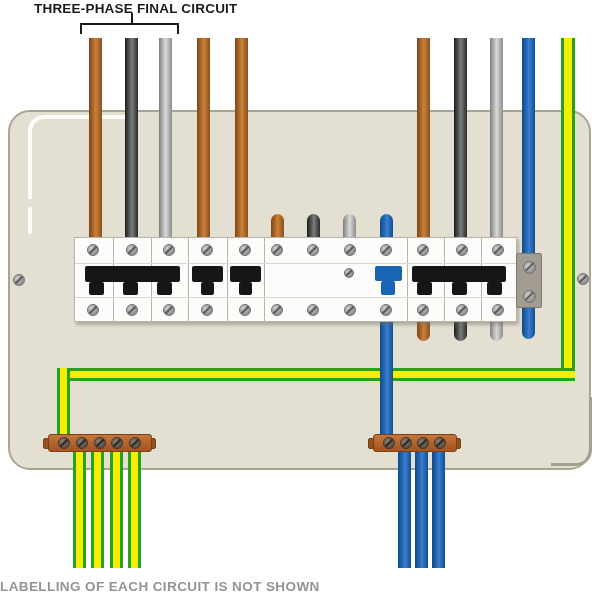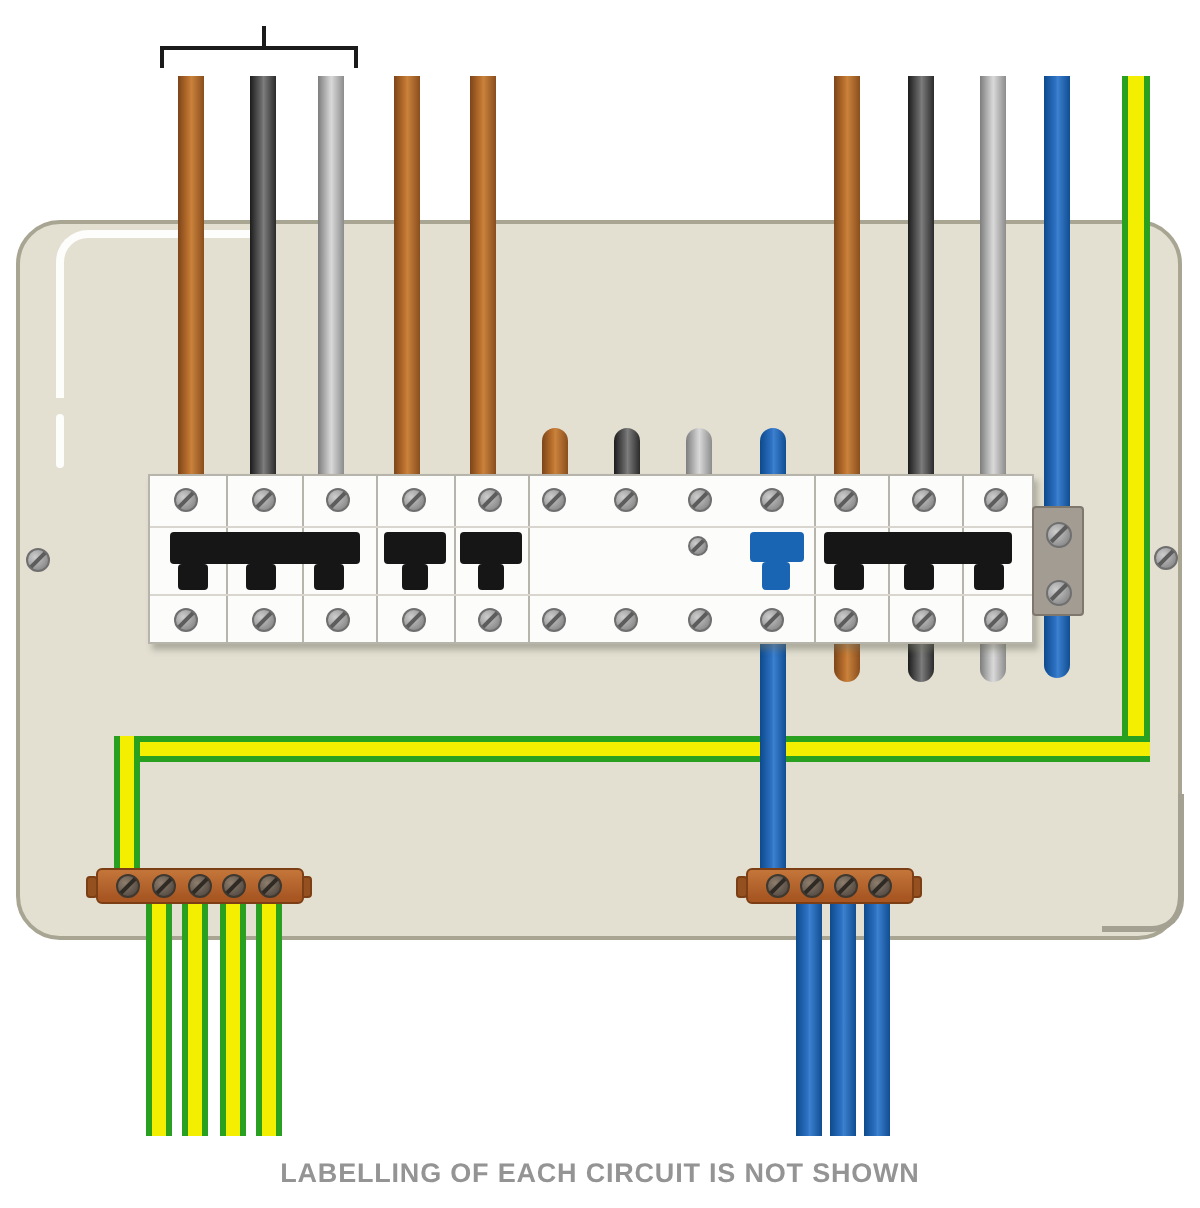--- a/index.html
+++ b/index.html
@@ -8,21 +8,21 @@
     background:#ffffff;
     font-family:"Liberation Sans", sans-serif;
   }
   .abs{position:absolute;}
   .title{
     position:absolute;left:34px;top:1px;width:260px;
     font-size:13.5px;font-weight:bold;letter-spacing:.2px;
     color:var(--title-text,#1b1b1b);white-space:nowrap;
   }
   .footer{
-    position:absolute;left:0;top:579px;width:600px;text-align:center;
+    position:absolute;left:0;top:579px;width:600px;
     font-size:13.5px;font-weight:bold;letter-spacing:.4px;
     color:var(--footer-text,#949494);white-space:nowrap;
   }
   .bracket{position:absolute;background:var(--title-text,#1b1b1b);}
   .panel{
     position:absolute;left:8px;top:110px;width:583px;height:360px;
     box-sizing:border-box;border-radius:22px;
     background:var(--panel-bg,#e3e0d2);
     border:2px solid var(--panel-border,#a9a593);
   }
@@ -82,20 +82,21 @@
   .block{
     position:absolute;left:516px;top:253px;width:26px;height:55px;
     box-sizing:border-box;background:#a29c93;border:1px solid #7d776d;border-radius:2px;
   }
 </style>
 </head>
 <body>
 
 <div class="stage">
 
+  <div class="title">THREE-PHASE FINAL CIRCUIT</div>
   <div class="bracket" style="left:131px;top:13px;width:2px;height:11px;"></div>
   <div class="bracket" style="left:80px;top:23px;width:99px;height:2px;"></div>
   <div class="bracket" style="left:80px;top:23px;width:2px;height:11px;"></div>
   <div class="bracket" style="left:177px;top:23px;width:2px;height:11px;"></div>
 
   <div class="panel"></div>
   <div class="hl-tl"></div>
   <div class="hl-dash"></div>
   <div class="sh-br"></div>
   <div class="screw" style="left:13px;top:274px;"></div>

